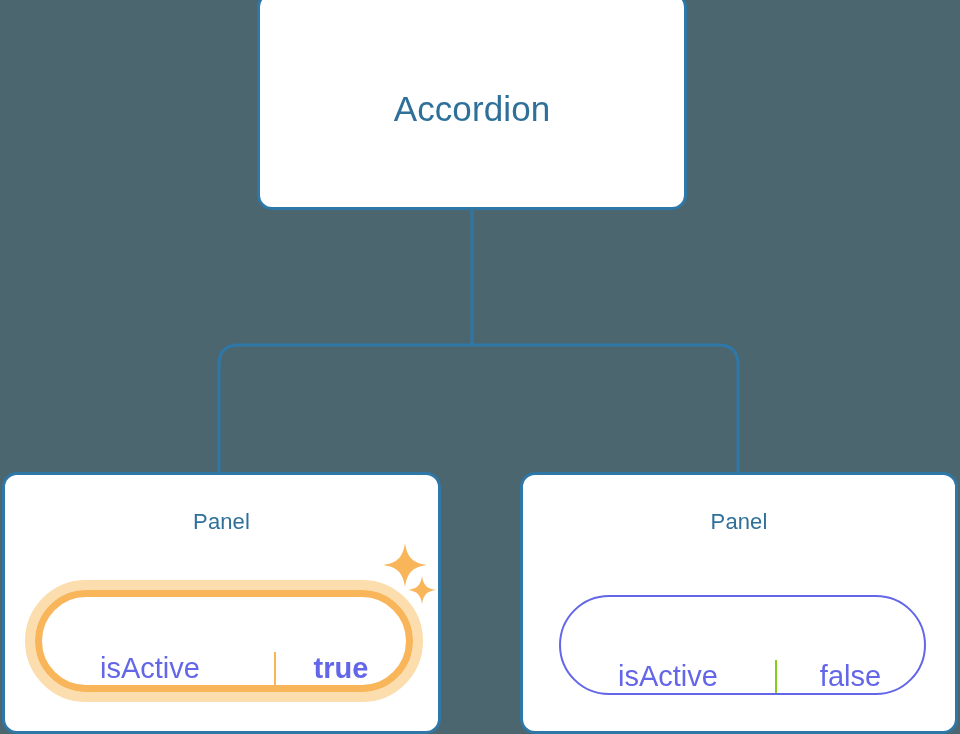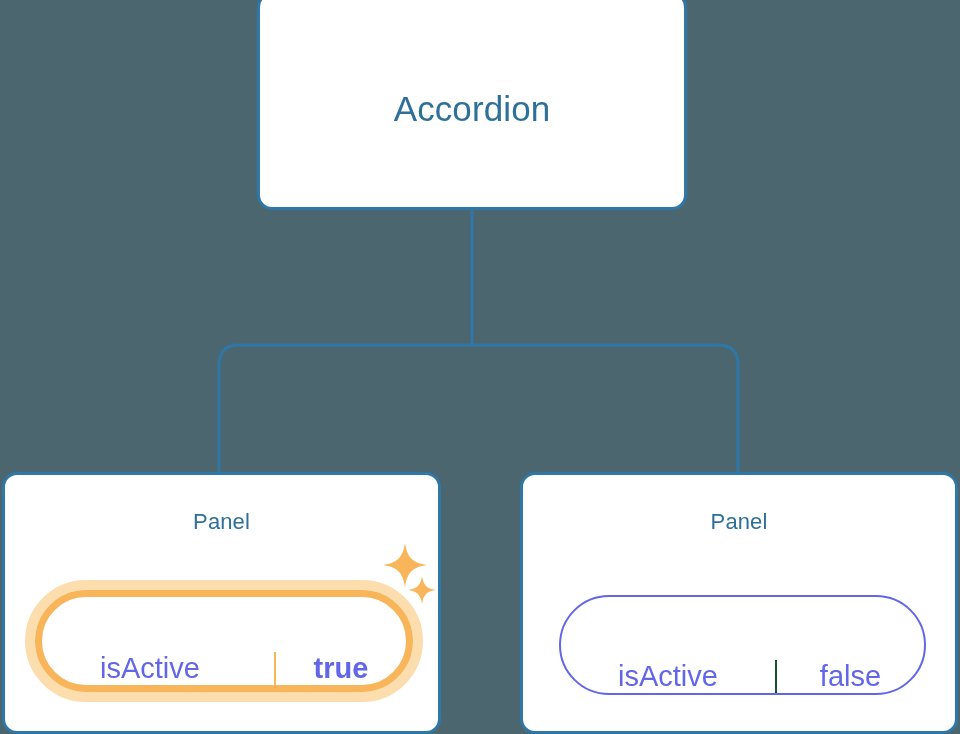--- a/index.html
+++ b/index.html
@@ -144,21 +144,21 @@
     left: 36px;
     top: 120px;
     width: 367px;
     height: 100px;
     border: 2px solid #6366e8;
   }
 
   #pill-right .prop-key   { width: 214px; }
   #pill-right .prop-value {
     flex: 1;
-    border-left: 2px solid #14532d;
+    border-left: 2px solid #84cc16;
     margin-top: 21px;
   }
 
   
   .sparkle {
     position: absolute;
     z-index: 4;
     pointer-events: none;
   }
 

